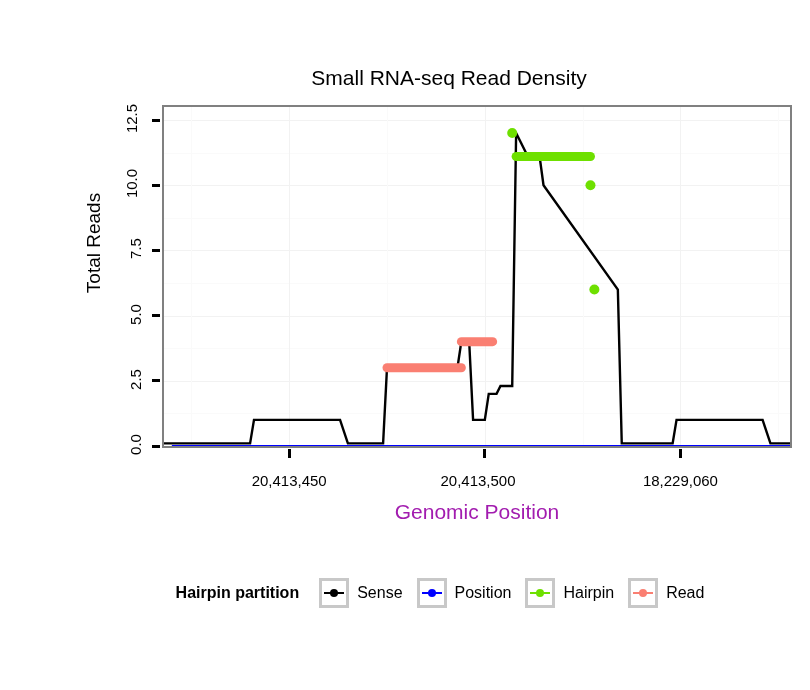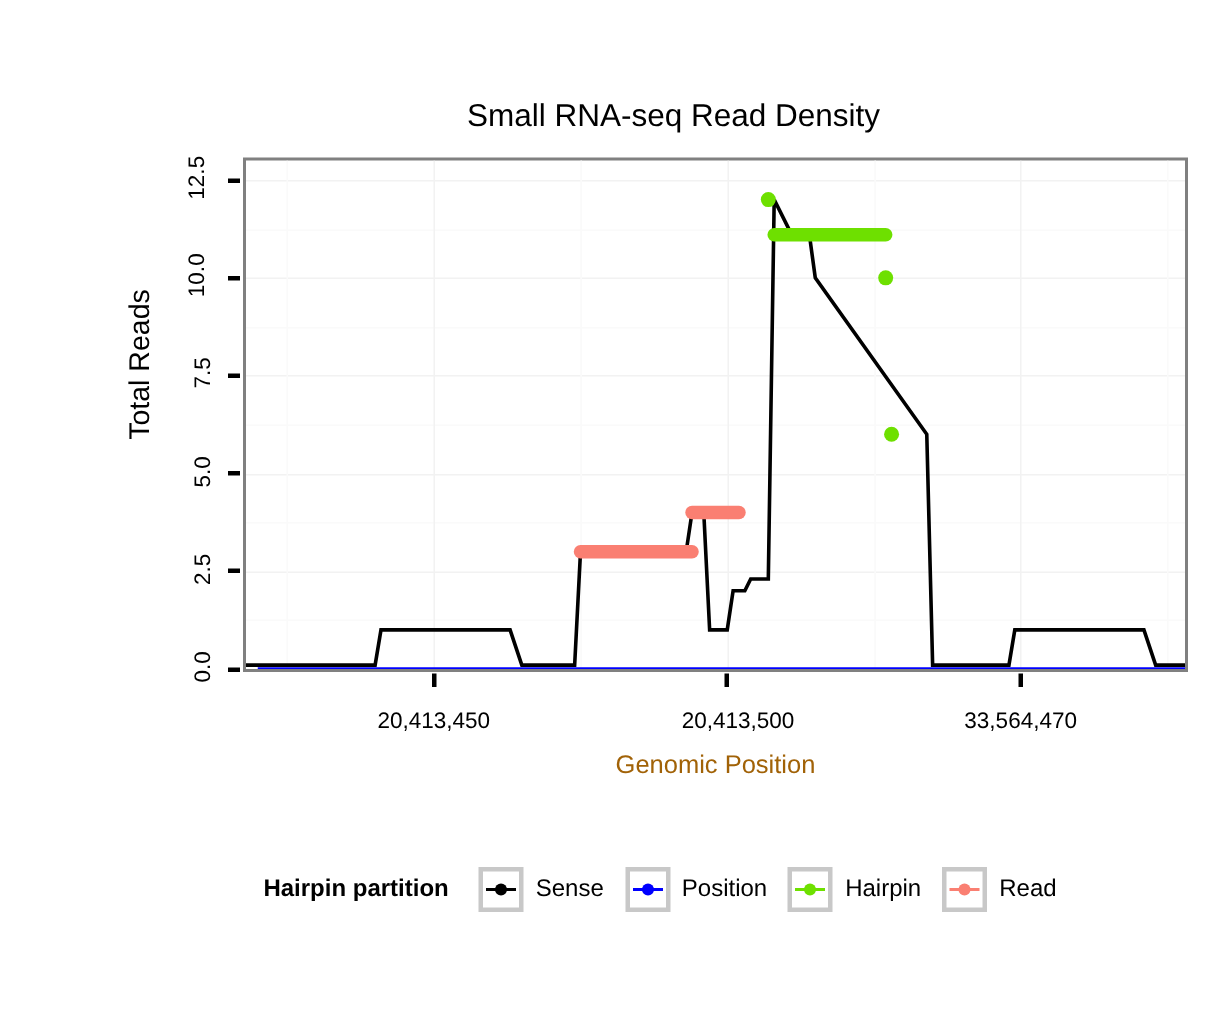--- a/index.html
+++ b/index.html
@@ -29,22 +29,22 @@
     text-align:center;
     font-size:19px;
     color:#000;
     transform:rotate(-90deg);
     transform-origin:center center;
   }
   .x-axis-title{
     position:absolute;
     left:118px;top:500px;width:630px;
     text-align:center;
-    font-size:17px;
-    color:#a16207;
+    font-size:21px;
+    color:#a21caf;
   }
 
   
   #panel{
     position:absolute;
     left:118px;top:105px;
     width:630px;height:343px;
     background:#ffffff;
     box-sizing:border-box;
     border:2px solid #808080;
@@ -200,23 +200,23 @@
       <div class="ticklabel-y" style="top: 305.615px;"><span>5.0</span></div>
       <div class="tick-y" style="top: 248.923px;"></div>
       <div class="ticklabel-y" style="top: 240.423px;"><span>7.5</span></div>
       <div class="tick-y" style="top: 183.731px;"></div>
       <div class="ticklabel-y" style="top: 175.231px;"><span>10.0</span></div>
       <div class="tick-y" style="top: 118.538px;"></div>
       <div class="ticklabel-y" style="top: 110.038px;"><span>12.5</span></div>
       <div class="tick-x" style="left: 243.7px;"></div>
       <div class="ticklabel-x" style="left: 245.2px; text-align: center;">20,413,450</div>
       <div class="tick-x" style="left: 439.325px;"></div>
-      <div class="ticklabel-x" style="left: 448px;">20,413,500</div>
+      <div class="ticklabel-x" style="left: 434px;">20,413,500</div>
       <div class="tick-x" style="left: 634.95px;"></div>
-      <div class="ticklabel-x" style="left: 636.45px;">33,564,470</div>
+      <div class="ticklabel-x" style="left: 636.45px;">18,229,060</div>
     </div>
 
   <div id="legend">
     <div id="legend-title">Hairpin partition</div>
     <div id="legend-items" style="display: flex; align-items: flex-start;">
         <div class="legend-item">
           <div class="legend-key">
             <div class="lk-line" style="background: rgb(0, 0, 0);"></div>
             <div class="lk-dot" style="background: rgb(0, 0, 0);"></div>
           </div>

